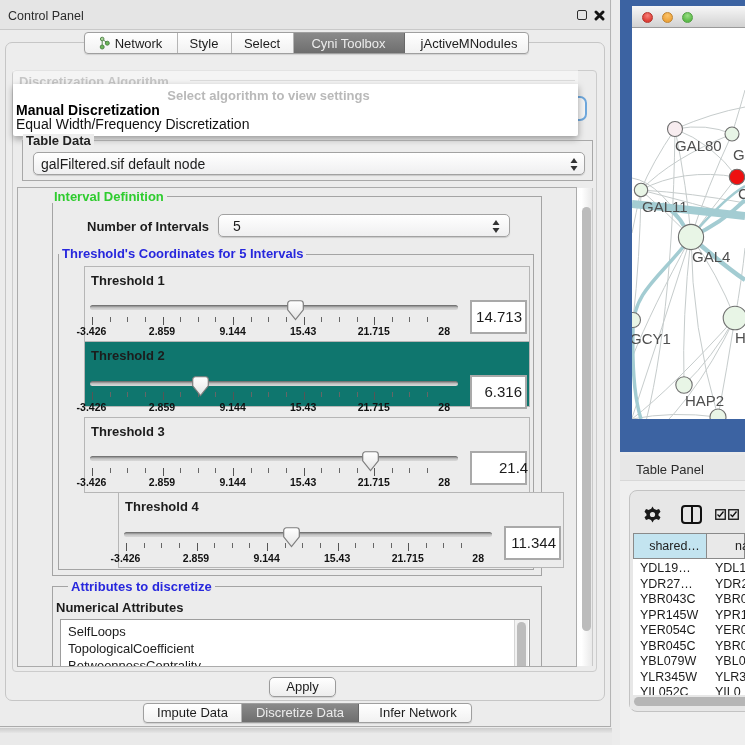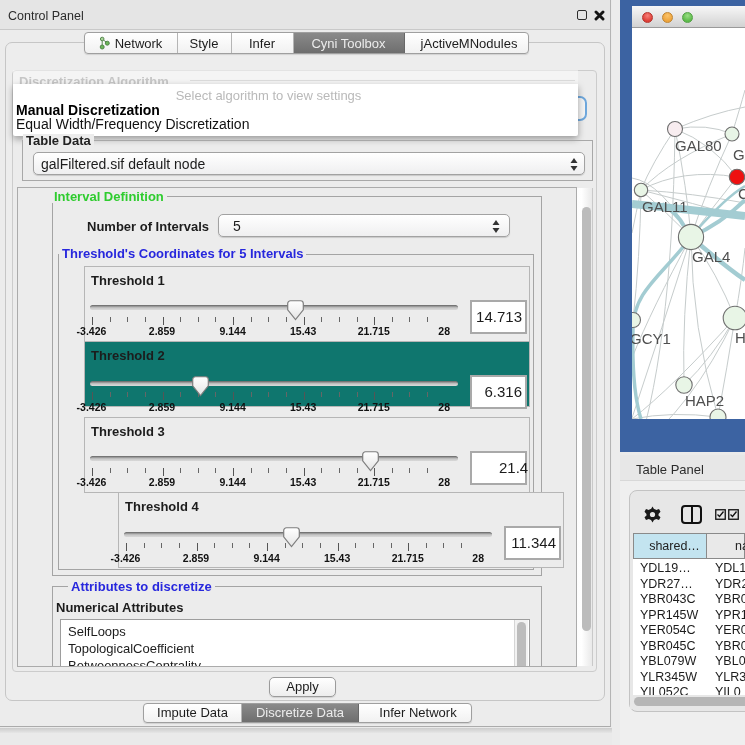--- a/index.html
+++ b/index.html
@@ -29,30 +29,30 @@
 <div style="width:93px;"><svg width="11" height="14" style="margin-right:5px;" viewBox="0 0 11 14">
           <g stroke="#4a7d42" stroke-width="0.9">
             <line x1="3.2" y1="4.5" x2="3.2" y2="9.5"></line>
             <line x1="4.4" y1="4" x2="7.4" y2="6.2"></line>
             <circle cx="3.2" cy="3" r="1.8" fill="#a9d699"></circle>
             <circle cx="3.2" cy="11" r="2" fill="#6cb658"></circle>
             <circle cx="8.3" cy="7.2" r="2" fill="#6cb658"></circle>
           </g>
         </svg>Network</div>
 <div style="width:54px;">Style</div>
-<div style="width:62px;">Infer</div>
+<div style="width:62px;">Select</div>
 <div class="sel" style="width:111px;">Cyni Toolbox</div>
 <div style="width:123px;">jActiveMNodules</div>
 </div>
     <div class="abs" style="left:19px;top:74px;font-weight:bold;color:#979797;">Discretization Algorithm</div>
     <div class="abs" style="left:190px;top:80px;width:385px;height:1px;background:#bdbdbd;"></div>
     <div class="abs" style="left:556px;top:96px;width:31px;height:25px;border:2.5px solid #6ea7dc;border-radius:7px;background:#f4f4f4;"></div>
     <div class="abs" style="left:13px;top:70px;width:565px;height:14px;background:rgba(255,255,255,0.45);"></div>
     <div class="abs" style="left:13px;top:84px;width:565px;height:52px;background:#ffffff;border-radius:0 0 2px 2px;box-shadow:0 3px 7px rgba(0,0,0,0.35);"></div>
-    <div class="abs" style="left:13px;top:88px;width:511px;text-align:center;font-weight:normal;color:#b9b9b9;">Select algorithm to view settings</div>
+    <div class="abs" style="left:13px;top:88px;width:511px;text-align:center;font-weight:bold;color:#b9b9b9;">Select algorithm to view settings</div>
     <div class="abs" style="left:16px;top:116px;font-size:14px;color:#111;">Equal Width/Frequency Discretization</div>
     <div class="abs" style="left:16px;top:102px;font-weight:bold;font-size:14px;color:#000;">Manual Discretization</div>
     <div class="gbox" style="left:22px;top:140px;width:571px;height:41px;border-color:#a8a8a8;"></div>
     <div class="gtitle" style="left:23px;top:134px;color:#222;">Table Data</div>
     <div class="combo" style="left:33px;top:152px;width:552px;height:23px;">
       <span style="margin-left:7px;font-size:14px;">galFiltered.sif default node</span>
       <svg class="abs" style="right:6px;top:5px;" width="8" height="13">
         <path d="M4,0 L7.5,5 L0.5,5 Z" fill="#333"></path>
         <path d="M4,13 L7.5,8 L0.5,8 Z" fill="#333"></path>
       </svg>

